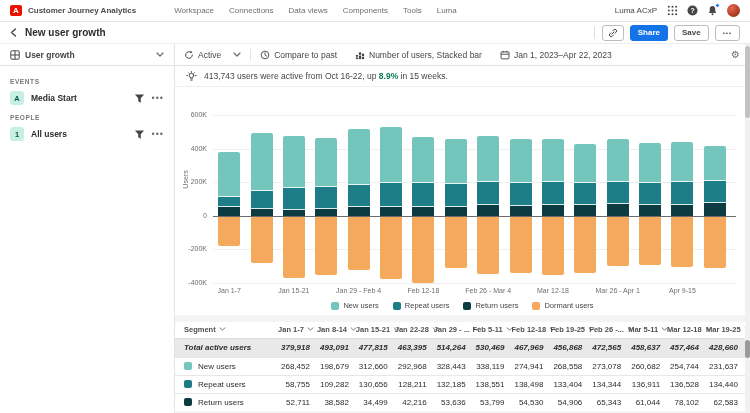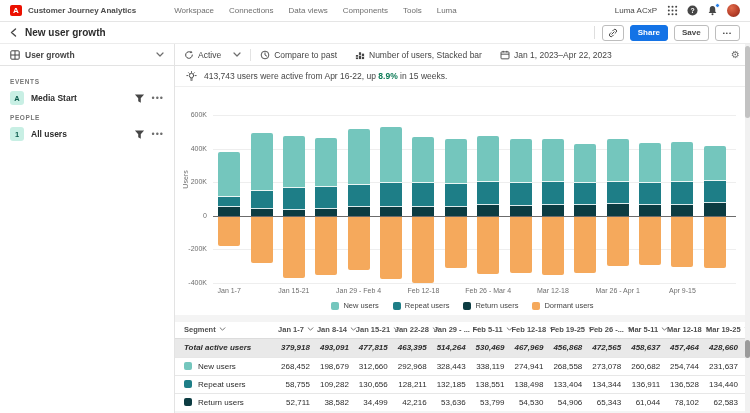--- a/index.html
+++ b/index.html
@@ -234,21 +234,21 @@
 
   <div class="main">
     <div class="insight">
       <svg width="11" height="11" viewBox="0 0 12 12">
           <g stroke="#464646" stroke-width="1" fill="none" stroke-linecap="round">
             <circle cx="6" cy="5" r="2.4"></circle>
             <path d="M6 0.6 V1.6 M1.9 5 H0.9 M11.1 5 H10.1 M2.9 1.9 L3.6 2.6 M9.1 1.9 L8.4 2.6"></path>
             <path d="M5 8.6 H7 M5.3 10 H6.7"></path>
           </g>
         </svg>
-      <span><span>413,743 users were active from Apr 16-22, up </span><span class="green">8.9%</span><span> in 15 weeks.</span></span>
+      <span><span>413,743 users were active from Oct 16-22, up </span><span class="green">8.9%</span><span> in 15 weeks.</span></span>
     </div>
     <div class="chart-region" id="chart">
         <div class="gridline" style="left:38px;right:14px;top:28px"></div>
         <div class="ytick" style="left:0;top:24px">600K</div>
         <div class="gridline" style="left:38px;right:14px;top:61.6px"></div>
         <div class="ytick" style="left:0;top:57.6px">400K</div>
         <div class="gridline" style="left:38px;right:14px;top:95.2px"></div>
         <div class="ytick" style="left:0;top:91.2px">200K</div>
         <div class="zeroline" style="left:38px;right:14px;top:128.8px"></div>
         <div class="ytick" style="left:0;top:124.80000000000001px">0</div>

